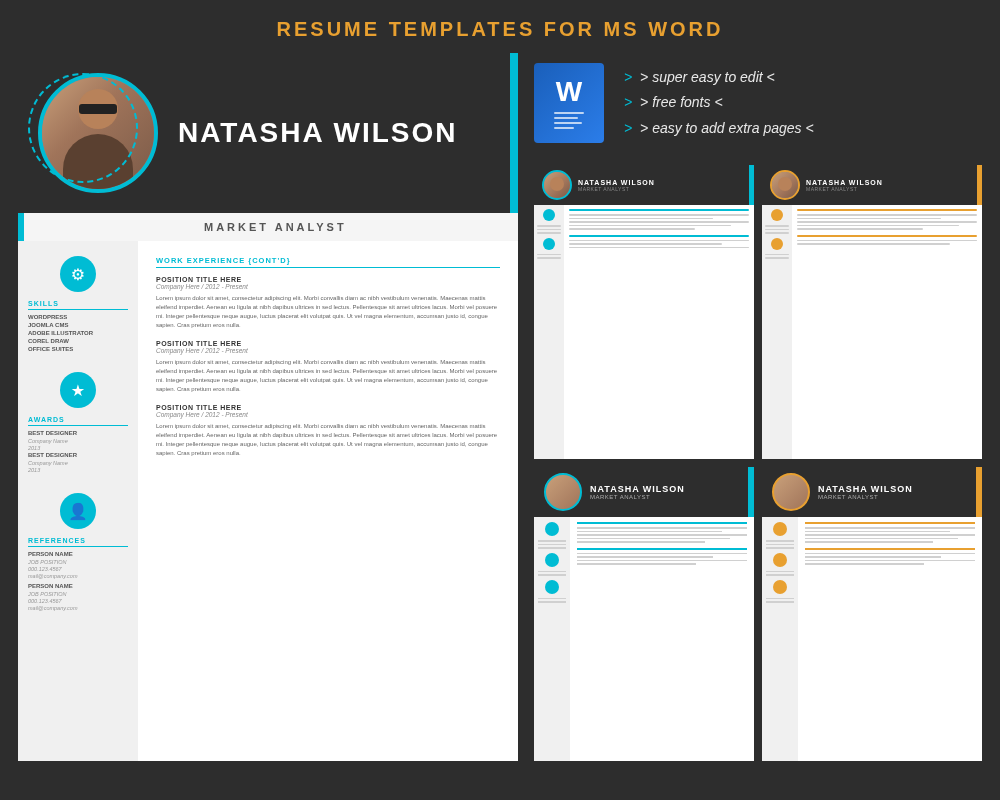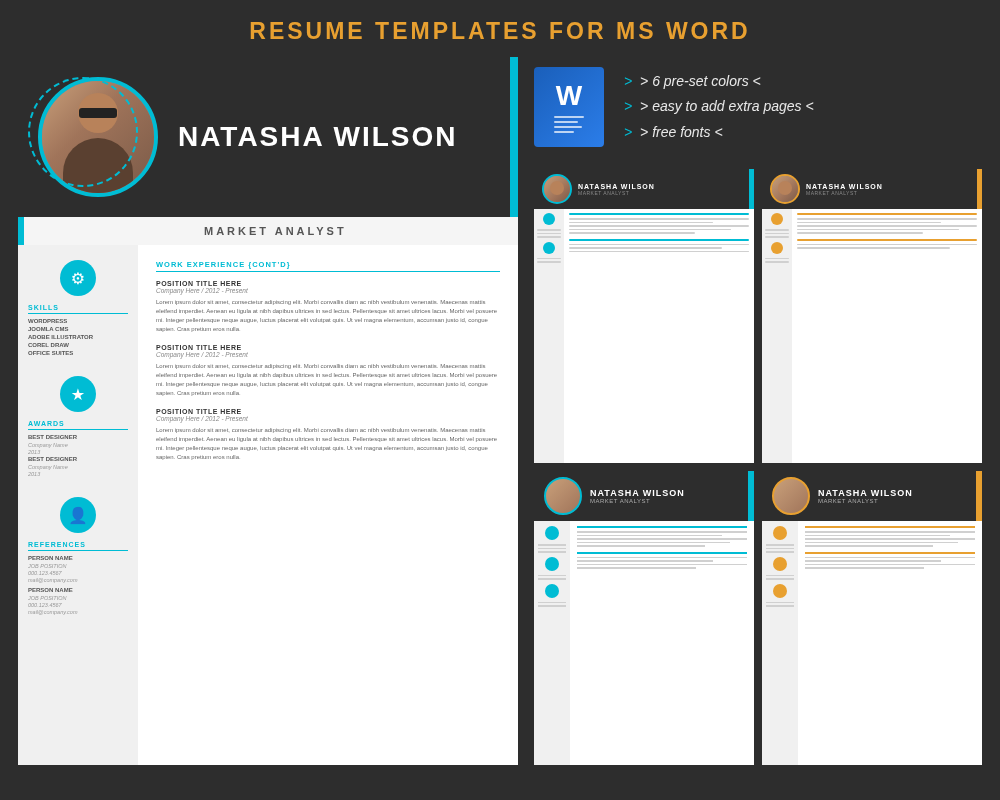--- a/index.html
+++ b/index.html
@@ -13,21 +13,21 @@
     }
 
     
     #header {
       text-align: center;
       padding: 18px 0 12px;
       background: #2d2d2d;
     }
     #header h1 {
       color: #e8a030;
-      font-size: 23px;
+      font-size: 20px;
       font-weight: 900;
       letter-spacing: 3px;
       text-transform: uppercase;
     }
 
     
     #main-content {
       display: flex;
       padding: 0 18px;
       gap: 16px;
@@ -506,29 +506,29 @@
           <div class="word-icon-line" style="width:30px;"></div>
           <div class="word-icon-line" style="width:24px;"></div>
           <div class="word-icon-line" style="width:28px;"></div>
           <div class="word-icon-line" style="width:20px;"></div>
         </div>
       </div>
 
       <div class="features-list">
         <div class="feature-item">
           <span class="feature-arrow">&gt;</span>
-          <span>&gt; 6 pre-set colors &lt;</span>
+          <span>&gt; super easy to edit &lt;</span>
+        </div>
+        <div class="feature-item">
+          <span class="feature-arrow">&gt;</span>
+          <span>&gt; free fonts &lt;</span>
         </div>
         <div class="feature-item">
           <span class="feature-arrow">&gt;</span>
           <span>&gt; easy to add extra pages &lt;</span>
-        </div>
-        <div class="feature-item">
-          <span class="feature-arrow">&gt;</span>
-          <span>&gt; free fonts &lt;</span>
         </div>
       </div>
     </div>
 
     <div id="previews-grid">
 
       <div class="mini-resume variant-teal">
         <div class="mini-top-bar">
           <div class="mini-avatar"></div>
           <div class="mini-name-block">

